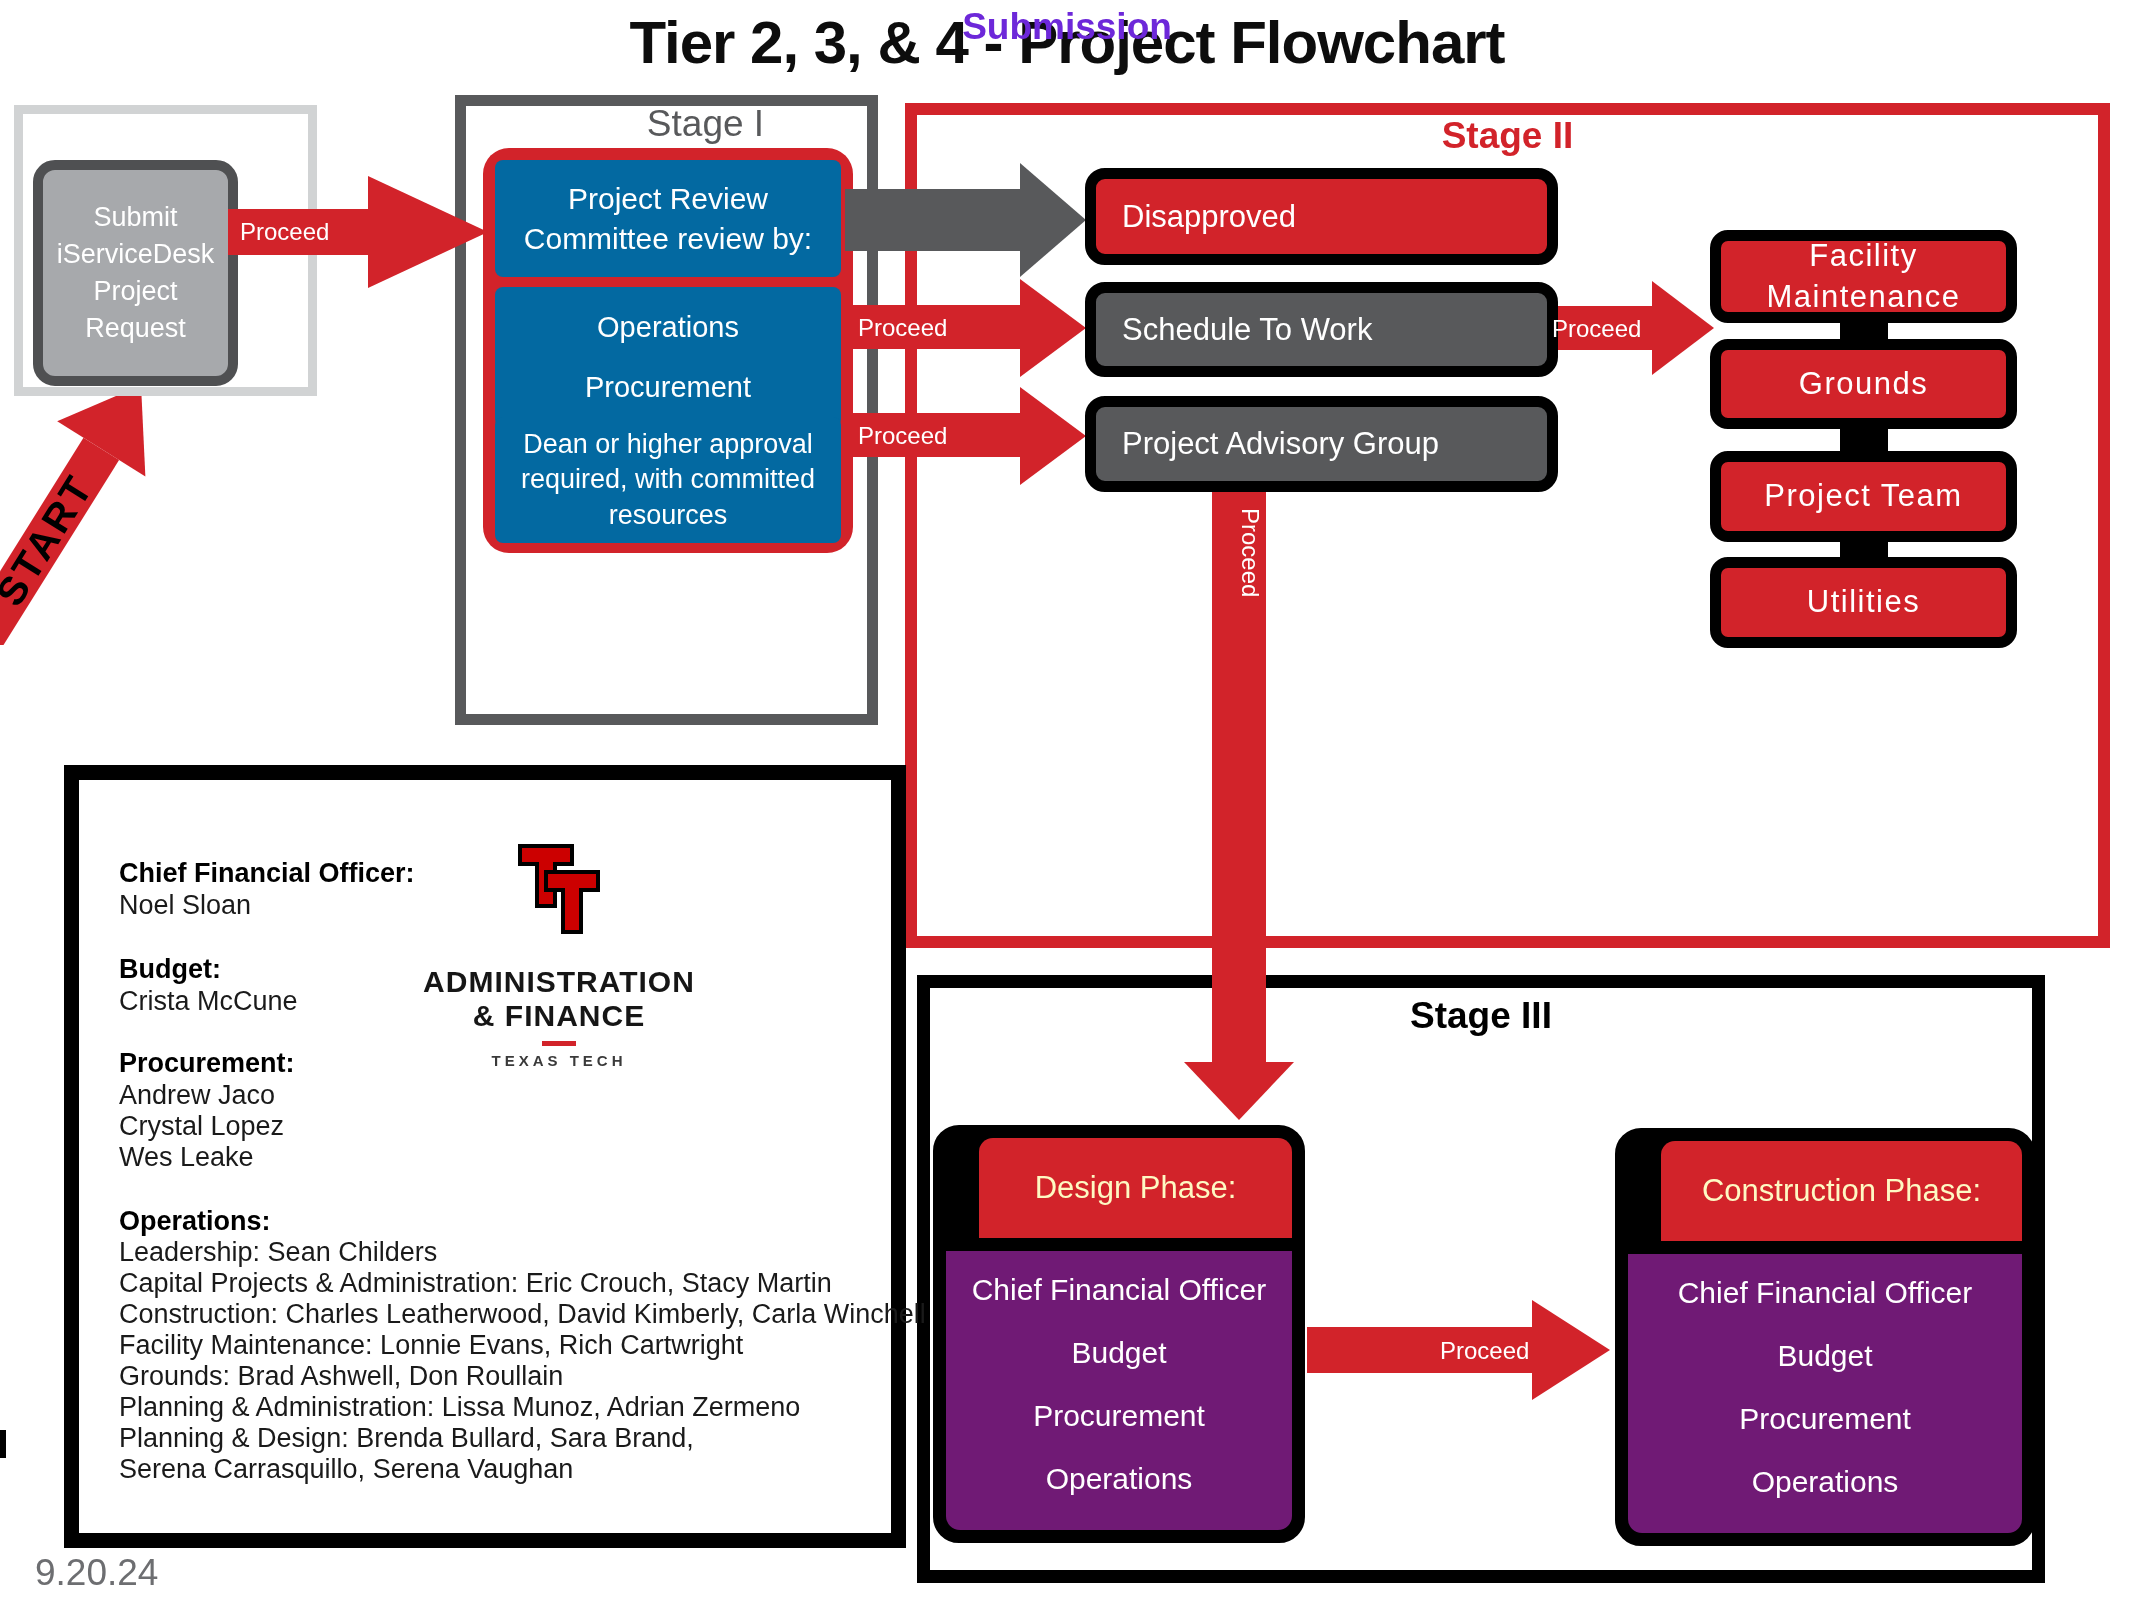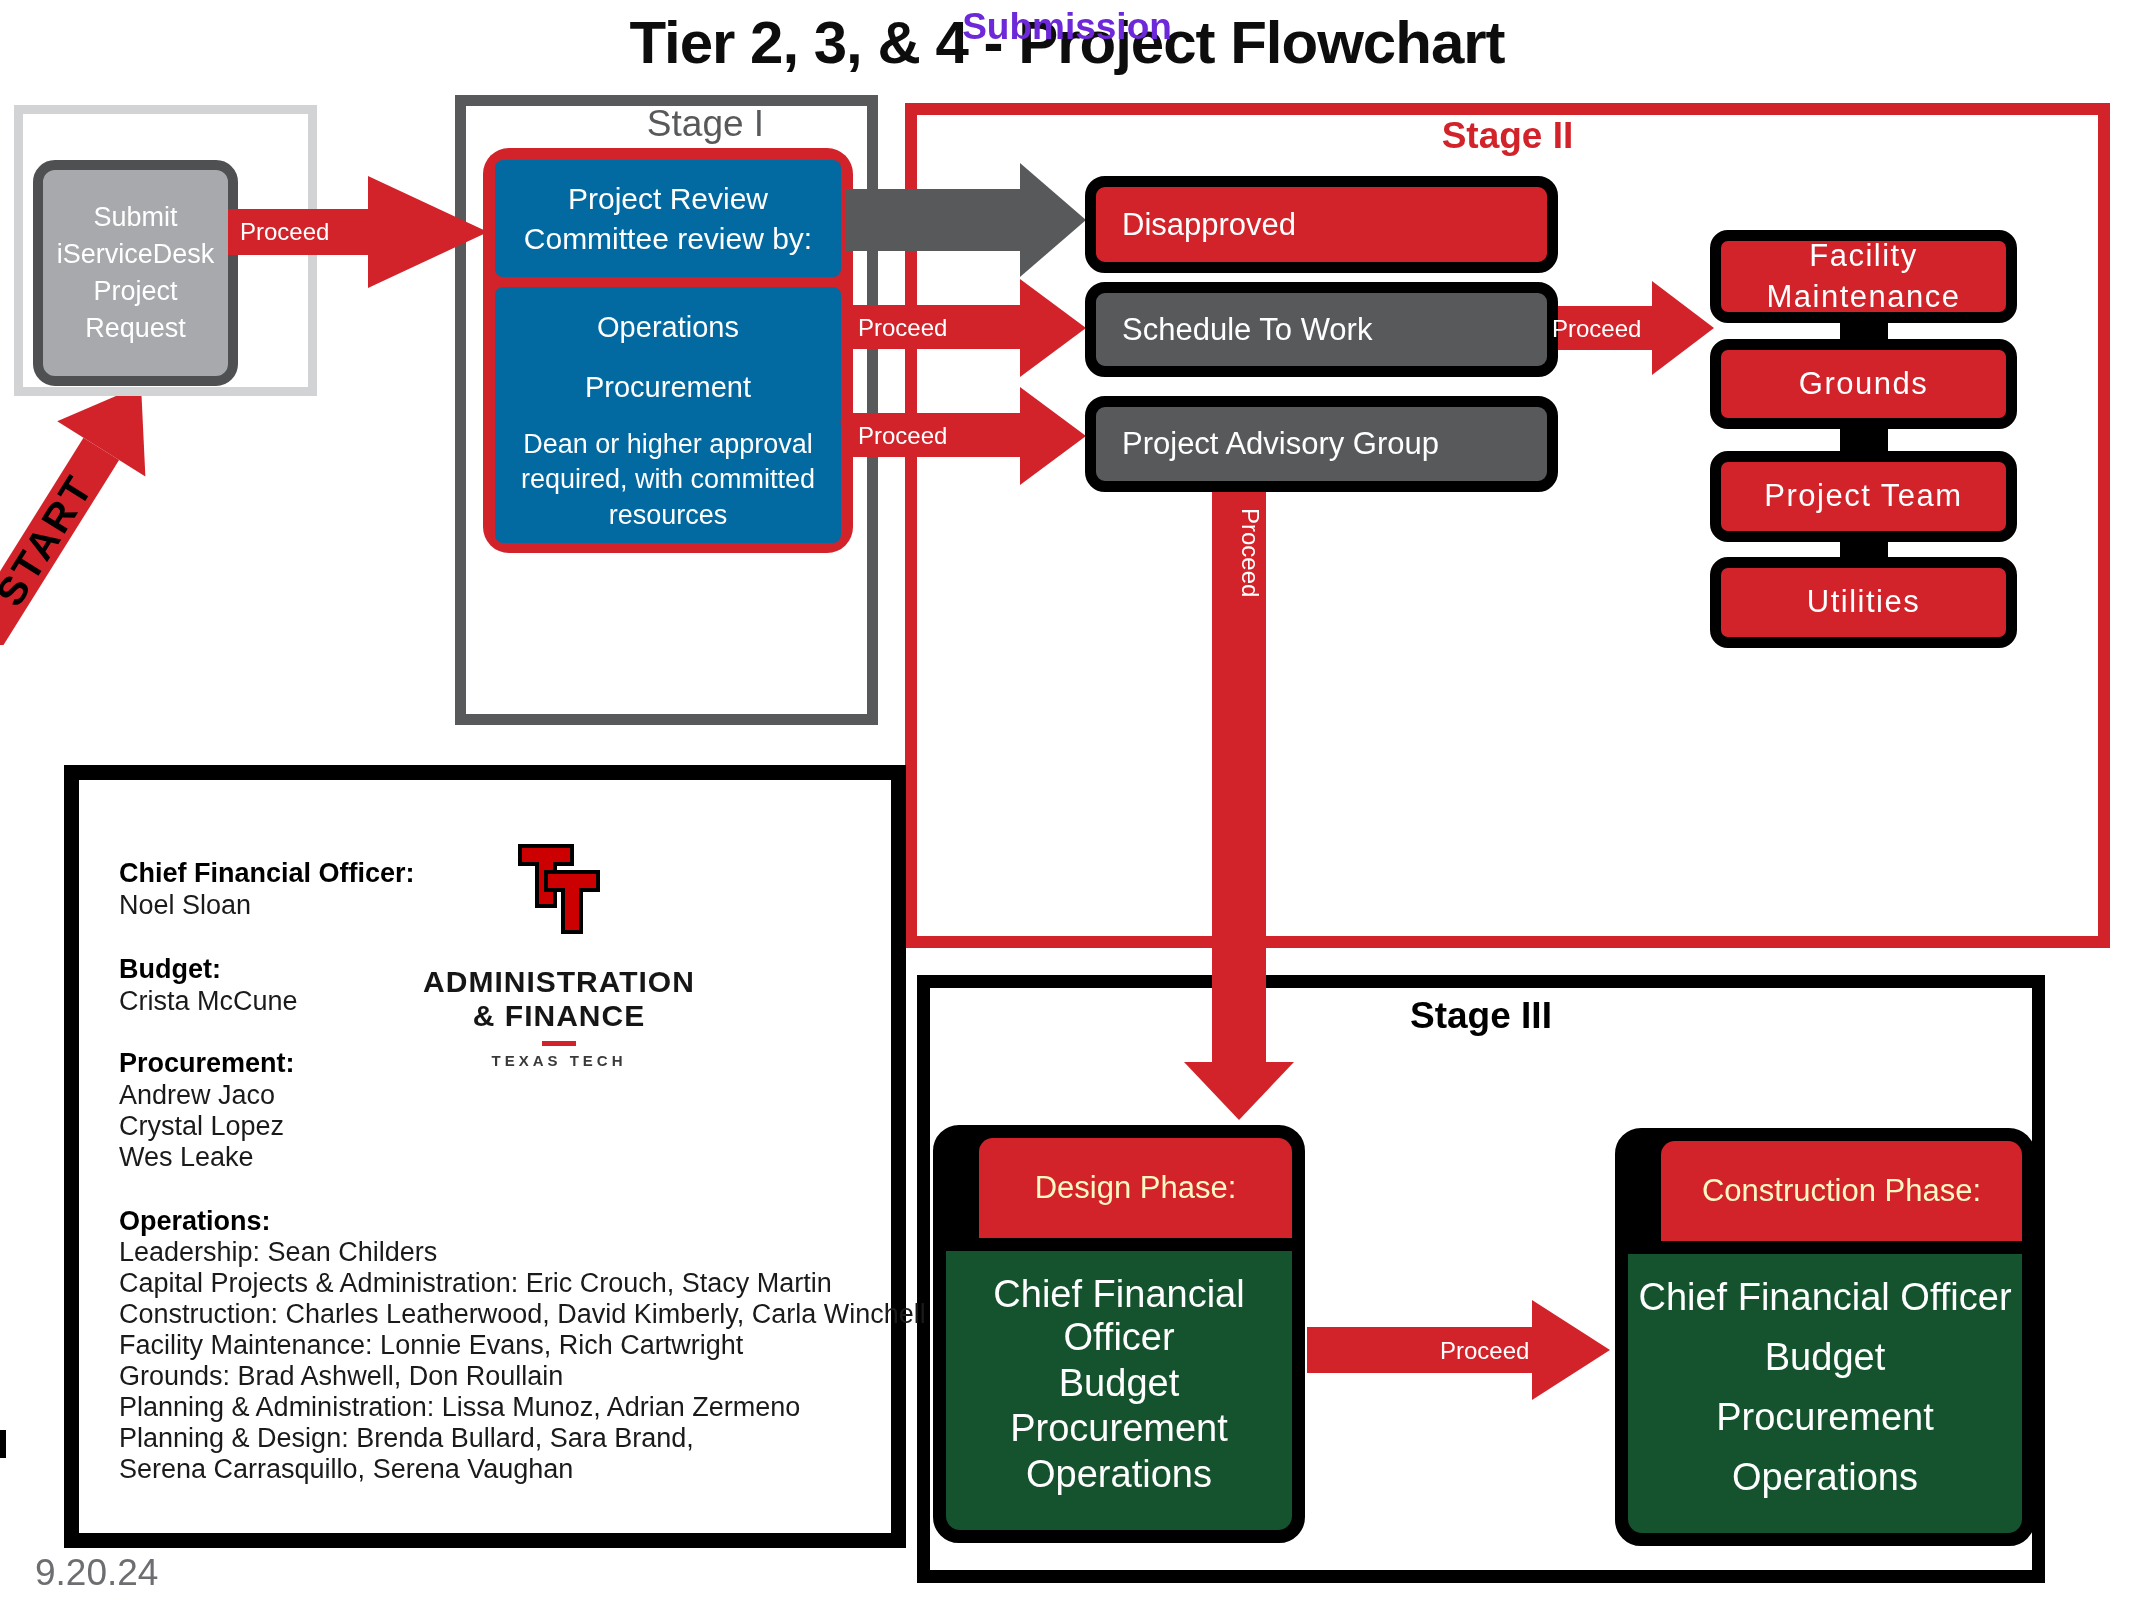--- a/index.html
+++ b/index.html
@@ -80,23 +80,23 @@
   .phase-box{
     background:#000;border:13px solid #000;border-radius:26px;z-index:6;
     display:flex;flex-direction:column;
   }
   .phase-header{
     background:#d2232a;border-radius:14px 14px 0 0;color:#fef9c3;
     font-size:31px;display:flex;align-items:center;justify-content:center;
     height:100px;flex:0 0 auto;margin-left:33px;
   }
   .phase-body{
-    background:#14532d;border-radius:0 0 14px 14px;color:#fff;margin-top:13px;
+    background:#701a75;border-radius:0 0 14px 14px;color:#fff;margin-top:13px;
     flex:1 1 auto;display:flex;flex-direction:column;justify-content:space-between;
-    padding:22px 6px 34px 6px;font-size:38px;text-align:center;
+    padding:22px 6px 34px 6px;font-size:30px;text-align:center;
   }
   
   .arrow-body{position:absolute;z-index:5;}
   .arrow-head{position:absolute;width:0;height:0;z-index:5;}
   .arrow-label{
     position:absolute;color:#fff;font-size:24px;z-index:6;white-space:nowrap;
   }
   .red{background:#d2232a;}
   .gray{background:#58595b;}
   
@@ -158,21 +158,21 @@
 <div class="abs arrow-head" style="left:1020px;top:279px;border-top:49px solid transparent;border-bottom:49px solid transparent;border-left:66px solid #d2232a;"></div>
 <div class="arrow-label" style="left:858px;top:314px;">Proceed</div>
 
 <div class="abs arrow-body red" style="left:845px;top:413px;width:175px;height:44px;"></div>
 <div class="abs arrow-head" style="left:1020px;top:387px;border-top:49px solid transparent;border-bottom:49px solid transparent;border-left:66px solid #d2232a;"></div>
 <div class="arrow-label" style="left:858px;top:422px;">Proceed</div>
 
 <div class="abs stage2-group"></div>
 <div class="abs stage2-title">Stage II</div>
 
-<div class="abs s2-box" style="left:1085px;top:168px;width:425px;height:75px;background:#d2232a;margin-top:8px;">Disapproved</div>
+<div class="abs s2-box" style="left:1085px;top:168px;width:425px;height:75px;background:#d2232a;">Disapproved</div>
 <div class="abs s2-box" style="left:1085px;top:282px;width:425px;height:73px;background:#58595b;">Schedule To Work</div>
 <div class="abs s2-box" style="left:1085px;top:396px;width:425px;height:74px;background:#58595b;">Project Advisory Group</div>
 
 <div class="abs arrow-body red" style="left:1547px;top:306px;width:105px;height:44px;"></div>
 <div class="abs arrow-head" style="left:1652px;top:281px;border-top:47px solid transparent;border-bottom:47px solid transparent;border-left:62px solid #d2232a;"></div>
 <div class="arrow-label" style="left:1552px;top:315px;">Proceed</div>
 
 <div class="abs team-box" style="top:230px;height:71px;">Facility Maintenance</div>
 <div class="abs team-connector" style="top:318px;height:26px;"></div>
 <div class="abs team-box" style="top:339px;height:68px;">Grounds</div>

